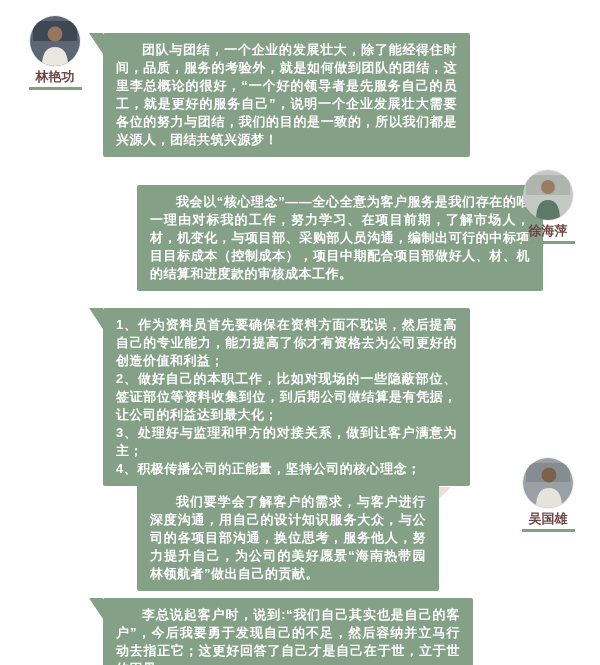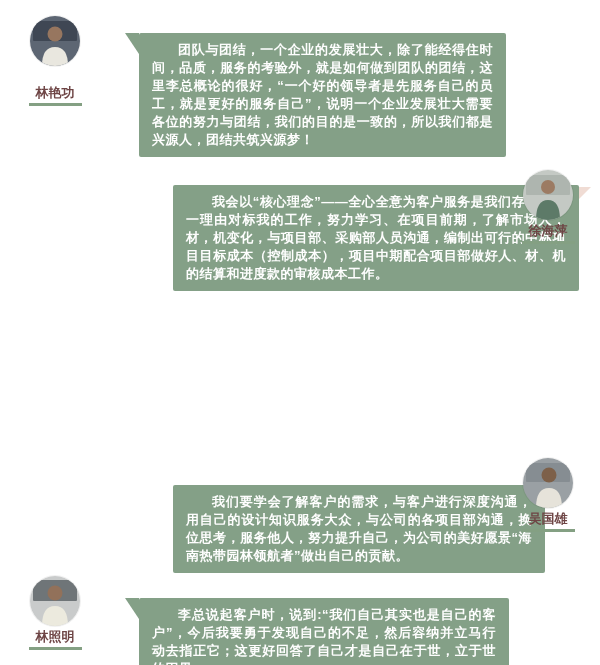--- a/index.html
+++ b/index.html
@@ -49,44 +49,44 @@
     color:#fefefe;
     font-size:13px;
     line-height:18px;
     font-weight:bold;
     text-align:justify;
     padding:8px 13px;
     border-radius:2px;
     white-space:pre-line;
     letter-spacing:0.5px;
   }
-  .bubble.indent{text-indent:2em;margin-left:36px;}
+  .bubble.indent{text-indent:2em;}
   .bubble.left::before{
     content:"";position:absolute;
     left:-14px;top:0;
     width:14px;height:21px;
     background:#84a087;
     clip-path:polygon(0 0,100% 0,100% 100%);
   }
   .bubble.right::before{
     content:"";position:absolute;
     right:-12px;top:2px;
     width:12px;height:12px;
     background:#f0dcd4;
     clip-path:polygon(0 0,100% 0,0 100%);
   }
 
   
-  #person-1{left:15px;top:16px;gap:16px;}
+  #person-1{left:15px;top:16px;}
   #bubble-1{left:103px;top:33px;width:367px;}
   #bubble-2{left:137px;top:185px;width:406px;}
   #person-2{left:508px;top:170px;}
   #person-3{left:15px;top:288px;}
   #bubble-3{left:103px;top:308px;width:367px;}
-  #bubble-4{left:137px;top:485px;width:372px;}
+  #bubble-4{left:137px;top:485px;width:302px;}
   #person-4{left:508px;top:458px;justify-content:flex-end;}
   #person-5{left:15px;top:576px;}
   #bubble-5{left:103px;top:598px;width:370px;}
 </style>
 </head>
 <body>
 
 <div class="stage">
 
   <div class="person" id="person-1">
@@ -108,40 +108,33 @@
       <svg viewBox="0 0 50 50">
         <rect class="bg" width="50" height="50"></rect>
         <rect class="board" x="3" y="5" width="44" height="20" rx="1"></rect>
         <circle class="head" cx="25" cy="17" r="7"></circle>
         <path class="tor" d="M13 50 Q13 30 25 30 Q37 30 37 50 Z"></path>
       </svg>
     </div>
     <div class="pname">徐海萍</div>
   </div>
 
+  <div class="bubble left" id="bubble-3">1、作为资料员首先要确保在资料方面不耽误，然后提高自己的专业能力，能力提高了你才有资格去为公司更好的创造价值和利益；
+2、做好自己的本职工作，比如对现场的一些隐蔽部位、签证部位等资料收集到位，到后期公司做结算是有凭据，让公司的利益达到最大化；
+3、处理好与监理和甲方的对接关系，做到让客户满意为主；
+4、积极传播公司的正能量，坚持公司的核心理念；</div>
 
   <div class="bubble right indent" id="bubble-4">我们要学会了解客户的需求，与客户进行深度沟通，用自己的设计知识服务大众，与公司的各项目部沟通，换位思考，服务他人，努力提升自己，为公司的美好愿景“海南热带园林领航者”做出自己的贡献。</div>
   <div class="person" id="person-4">
     <div class="avatar a4">
       <svg viewBox="0 0 50 50">
         <rect class="bg" width="50" height="50"></rect>
         <rect class="board" x="3" y="5" width="44" height="19" rx="1"></rect>
         <circle class="head" cx="26" cy="17" r="7.5"></circle>
         <path class="tor" d="M13 50 Q13 30 26 30 Q39 30 39 50 Z"></path>
       </svg>
     </div>
     <div class="pname">吴国雄</div>
   </div>
 
-  <div class="person" id="person-5">
-    <div class="avatar a5">
-      <svg viewBox="0 0 50 50">
-        <rect class="bg" width="50" height="50"></rect>
-        <rect class="board" x="3" y="4" width="44" height="21" rx="1"></rect>
-        <circle class="head" cx="25" cy="17" r="7.5"></circle>
-        <path class="tor" d="M12 50 Q12 30 25 30 Q38 30 38 50 Z"></path>
-      </svg>
-    </div>
-    <div class="pname">林照明</div>
-  </div>
   <div class="bubble left indent" id="bubble-5">李总说起客户时，说到:“我们自己其实也是自己的客户”，今后我要勇于发现自己的不足，然后容纳并立马行动去指正它；这更好回答了自己才是自己在于世，立于世的因果。</div>
 
 </div>
 
 </body></html>

